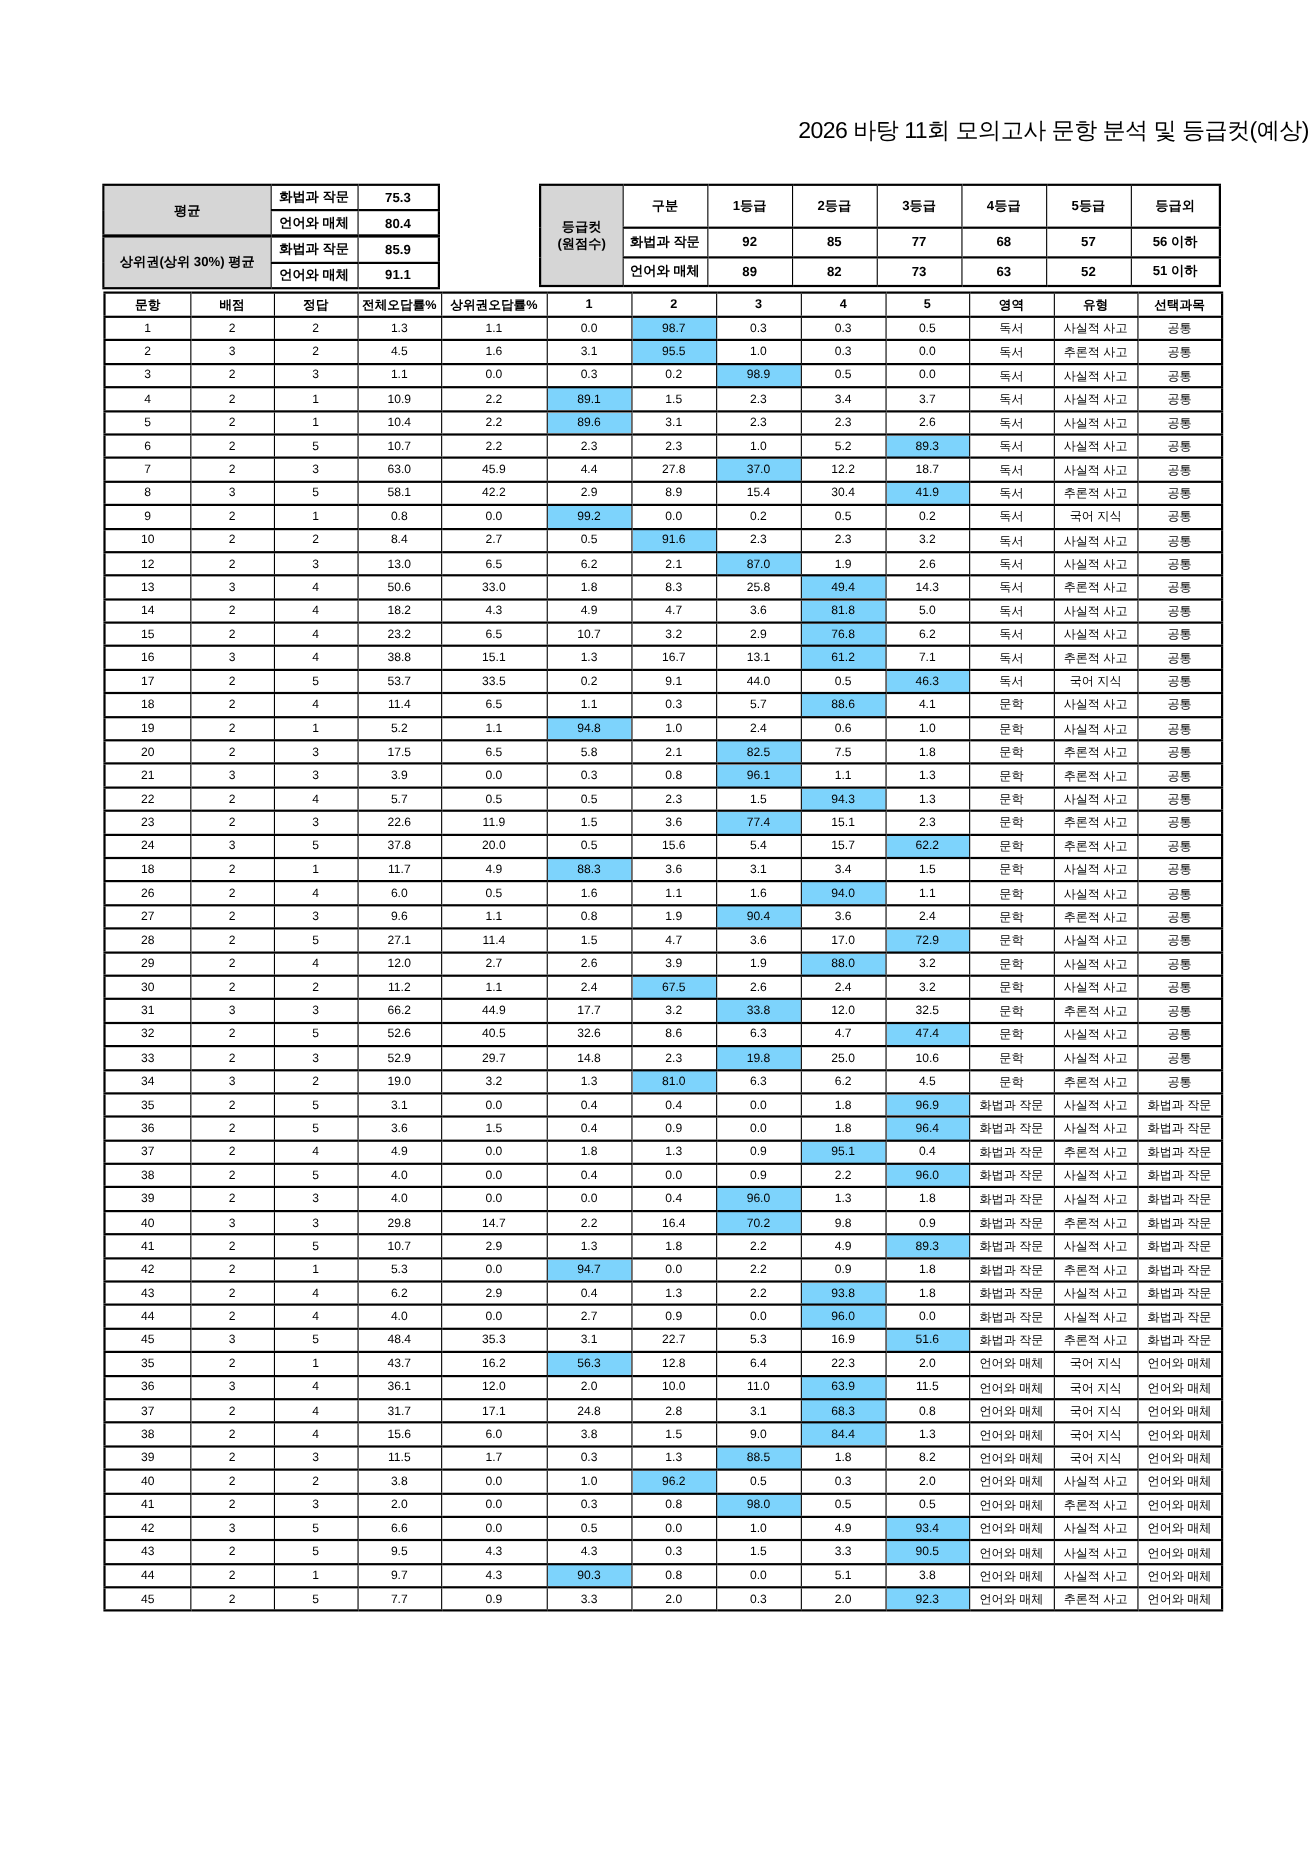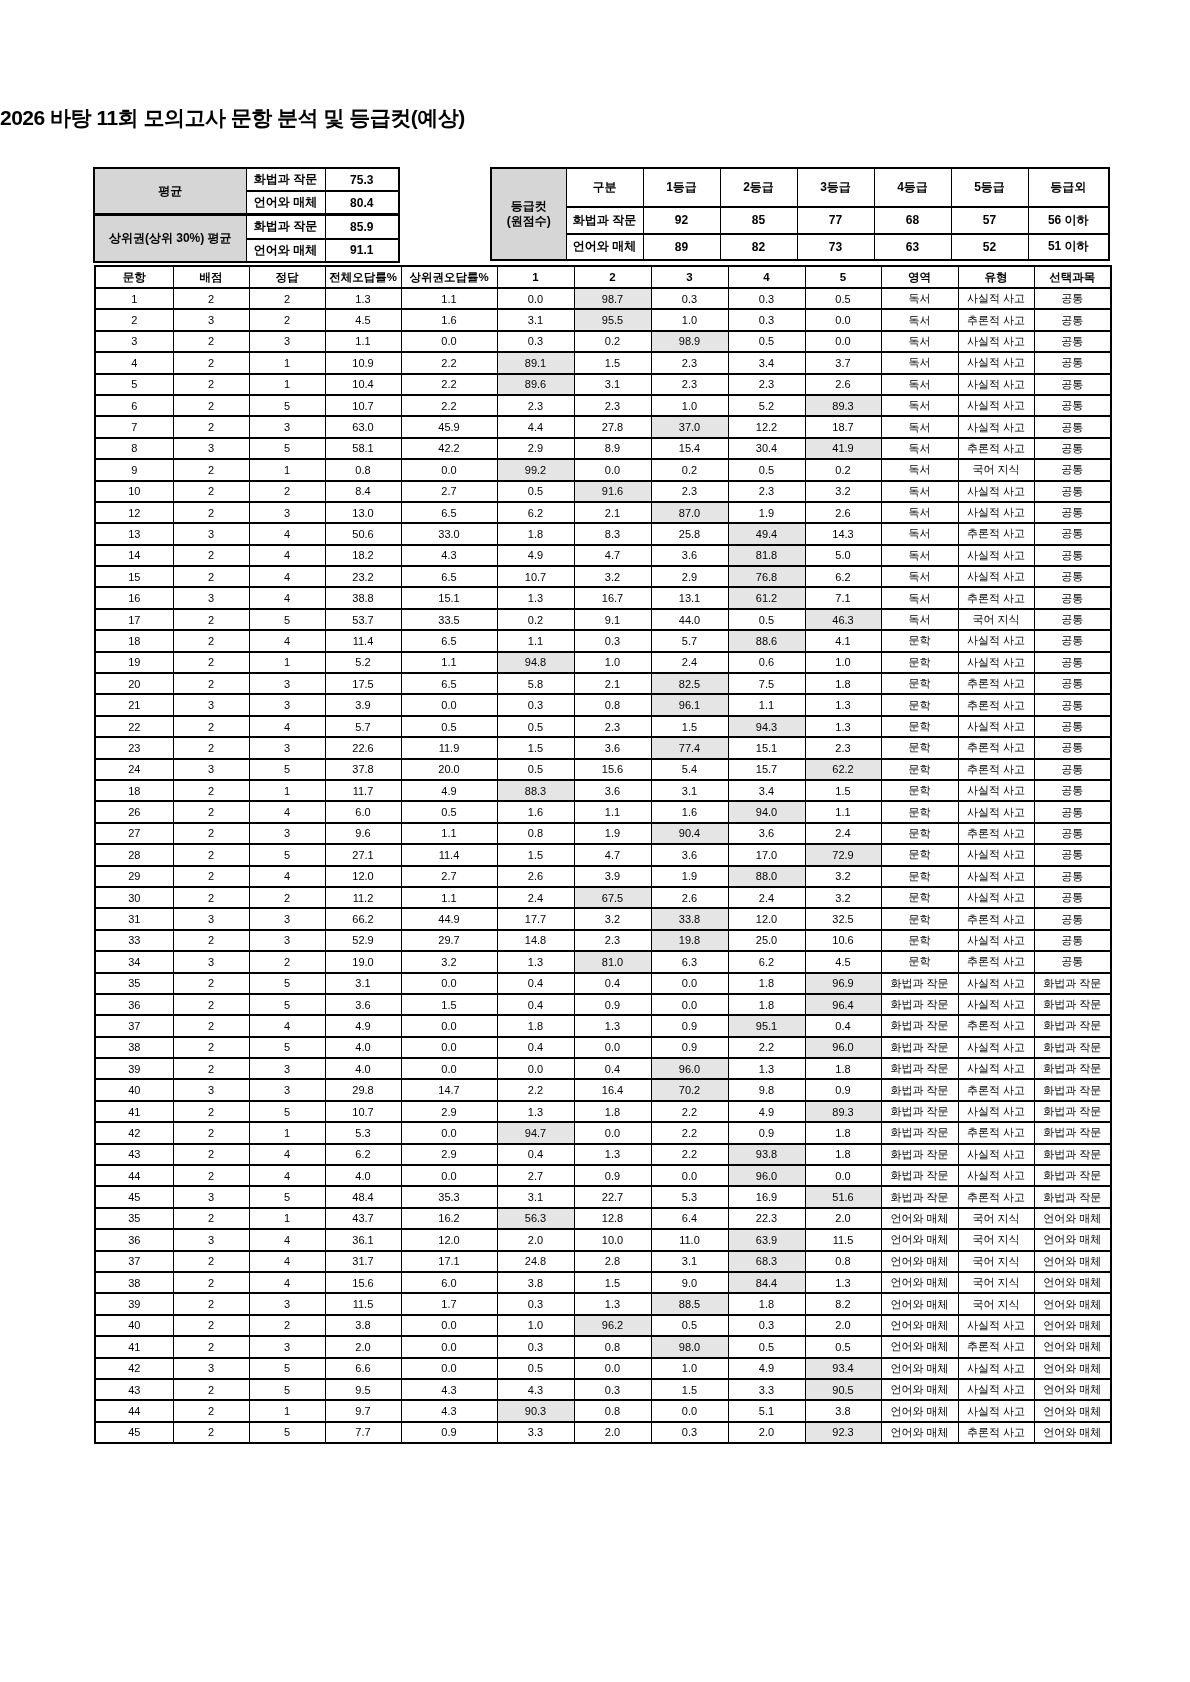--- a/index.html
+++ b/index.html
@@ -1,30 +1,30 @@
 <!DOCTYPE html>
 <html><head>
 <meta charset="utf-8">
 <style>
   html,body{margin:0;padding:0;}
   body{
     width:1190px;height:1682px;position:relative;background:#ffffff;color:#000;
     font-family:"Liberation Sans","DejaVu Sans",sans-serif;
   }
   .title{
-    position:absolute;top:104px;left:0;width:100%;text-align:left;
-    font-size:21px;font-weight:bold;letter-spacing:-0.5px;
+    position:absolute;top:104px;left:0;width:100%;text-align:right;
+    font-size:21px;font-weight:normal;letter-spacing:-0.5px;
   }
   table.tbl{border-collapse:collapse;table-layout:fixed;border:2px solid #000;}
   table.tbl td,table.tbl th{
     border:1px solid #000;border-top-width:2px;border-bottom-width:2px;
     text-align:center;vertical-align:middle;padding:0;overflow:hidden;white-space:nowrap;
   }
   .gray{background:#D6D6D6;}
-  .hl{background:#e5e5e5;}
+  .hl{background:#7dd3fc;}
 
   #avg-table{position:absolute;left:93px;top:167px;width:305px;font-size:12px;font-weight:bold;border-radius:21px;}
   #avg-table td{height:21.2px;}
   #avg-table tr.sep td{border-top-width:3px;}
 
   #cut-table{position:absolute;left:490px;top:167px;width:618px;font-size:12px;font-weight:bold;}
   #cut-table tr.head td{height:37px;}
   #cut-table tr.data td{height:24.5px;}
   #cut-table .cut-label div{line-height:1.25;}
 
@@ -589,20 +589,35 @@
         <td>17.7</td>
         <td>3.2</td>
         <td class="hl">33.8</td>
         <td>12.0</td>
         <td>32.5</td>
         <td>문학</td>
         <td>추론적 사고</td>
         <td>공통</td>
       </tr>
       <tr>
+        <td>32</td>
+        <td>2</td>
+        <td>5</td>
+        <td>52.6</td>
+        <td>40.5</td>
+        <td>32.6</td>
+        <td>8.6</td>
+        <td>6.3</td>
+        <td>4.7</td>
+        <td class="hl">47.4</td>
+        <td>문학</td>
+        <td>사실적 사고</td>
+        <td>공통</td>
+      </tr>
+      <tr>
         <td>33</td>
         <td>2</td>
         <td>3</td>
         <td>52.9</td>
         <td>29.7</td>
         <td>14.8</td>
         <td>2.3</td>
         <td class="hl">19.8</td>
         <td>25.0</td>
         <td>10.6</td>

